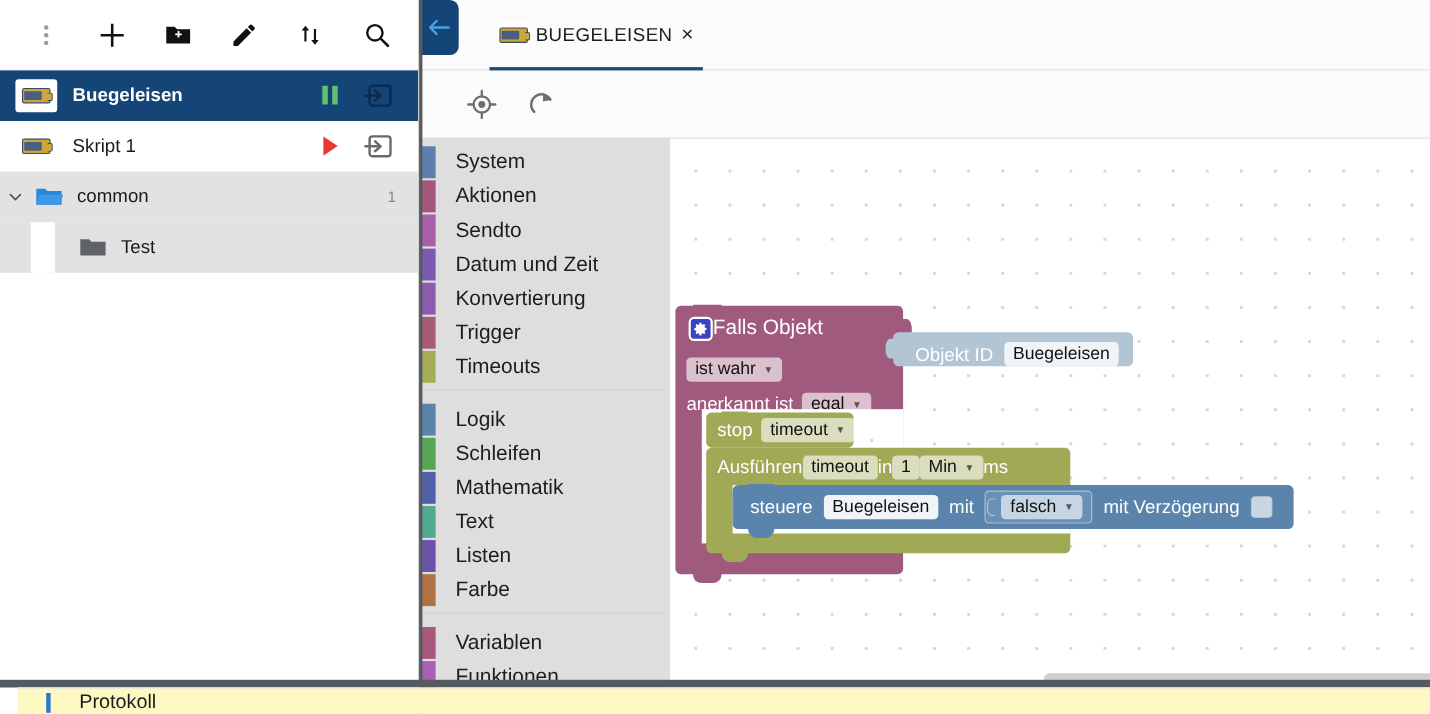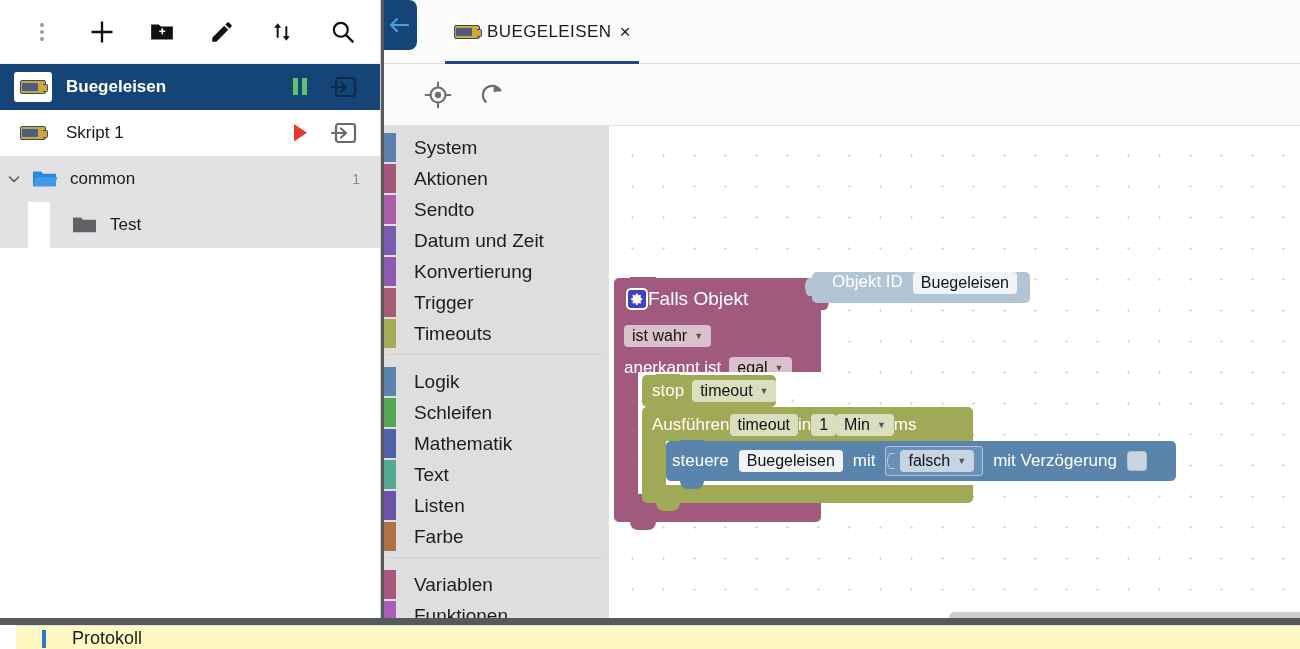--- a/index.html
+++ b/index.html
@@ -159,22 +159,22 @@
   .if-row3 { position:absolute; left:10px; top:79px; display:flex; align-items:center; gap:8px; font-size:17px;}
 
   
   #blk-if .plug {
     position: absolute; right: -8px; top: 12px; width: 9px; height: 20px;
     background: #a05a7d; border-radius: 0 50% 50% 0;
   }
 
   
   #blk-objid {
-    left: 203px; top: 146px; width: 218px; height: 31px;
-    background: #b2c5d4; border-radius: 5px; display: flex; align-items: flex-start; padding-left: 20px; gap: 10px;
+    left: 203px; top: 176px; width: 218px; height: 31px;
+    background: #b2c5d4; border-radius: 5px; display: flex; align-items: flex-end; padding-left: 20px; gap: 10px;
   }
   #blk-objid .lbl { font-size:17px; color:#fff; }
   #blk-objid .tab-notch {
     position:absolute; left:-7px; top:6px; width:8px; height:18px; background:#b2c5d4; border-radius: 50% 0 0 50%;
   }
 
   
   #blk-stop {
     left: 33px; top: 249px; width: 134px; height: 32px;
     background: #a0a955; border-radius: 5px; display:flex; align-items:center; padding-left:10px; gap:8px;
@@ -192,21 +192,21 @@
     background: #ffffff;
     background-image: radial-gradient(#d8d8d8 1.3px, transparent 1.4px);
     background-size: 31px 31px;
     background-position: 22px 10px;
   }
   #blk-exec .bottom-notch { position:absolute; left:14px; bottom:-8px; width:24px; height:9px; background:#a0a955; border-radius: 0 0 8px 8px; }
 
   
   #blk-ctrl {
     left: 57px; top: 315px; width: 510px; height: 40px;
-    background: #5b84ad; border-radius: 5px; display:flex; align-items:center; padding-left:6px; gap:10px;
+    background: #5b84ad; border-radius: 5px; display:flex; align-items:center; padding-left:16px; gap:10px;
   }
   #blk-ctrl .notch-top { position:absolute; left:14px; top:-1px; width:24px; height:7px; background:#5b84ad; border-radius:0 0 7px 7px; }
   #blk-ctrl .bottom-notch { position:absolute; left:14px; bottom:-8px; width:24px; height:9px; background:#5b84ad; border-radius: 0 0 8px 8px; }
   .inline-slot {
     display:inline-flex; align-items:flex-end; background: rgba(255,255,255,.10);
     border: 1px solid rgba(255,255,255,.45); border-radius: 4px; padding: 3px 8px 3px 14px; position: relative;
   }
   .inline-slot .socket {
     position:absolute; left:1px; top:6px; width:8px; height:16px;
     border: 1.5px solid rgba(255,255,255,.5); border-right:none; border-radius: 50% 0 0 50%;

